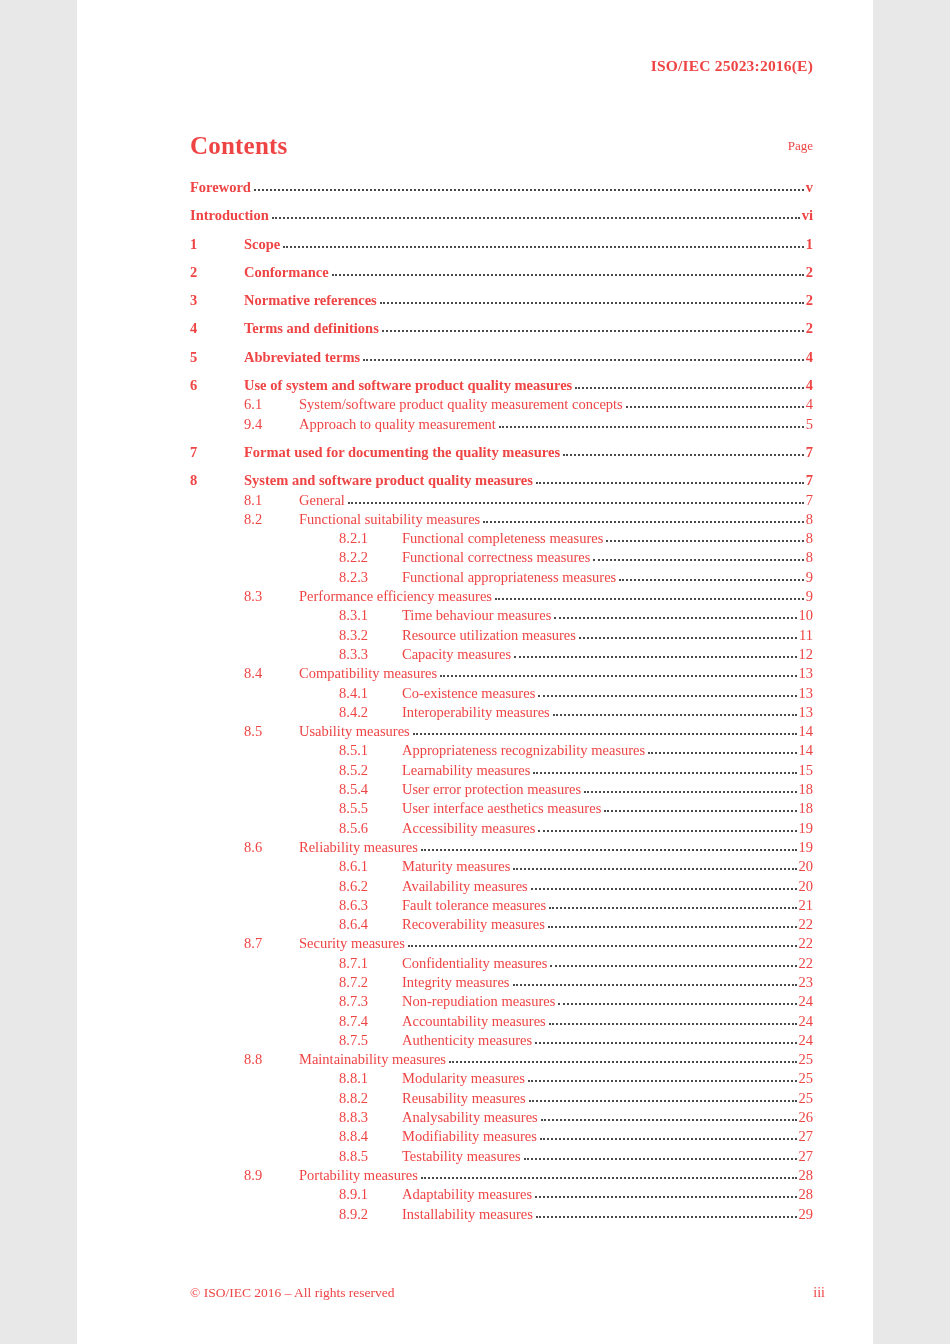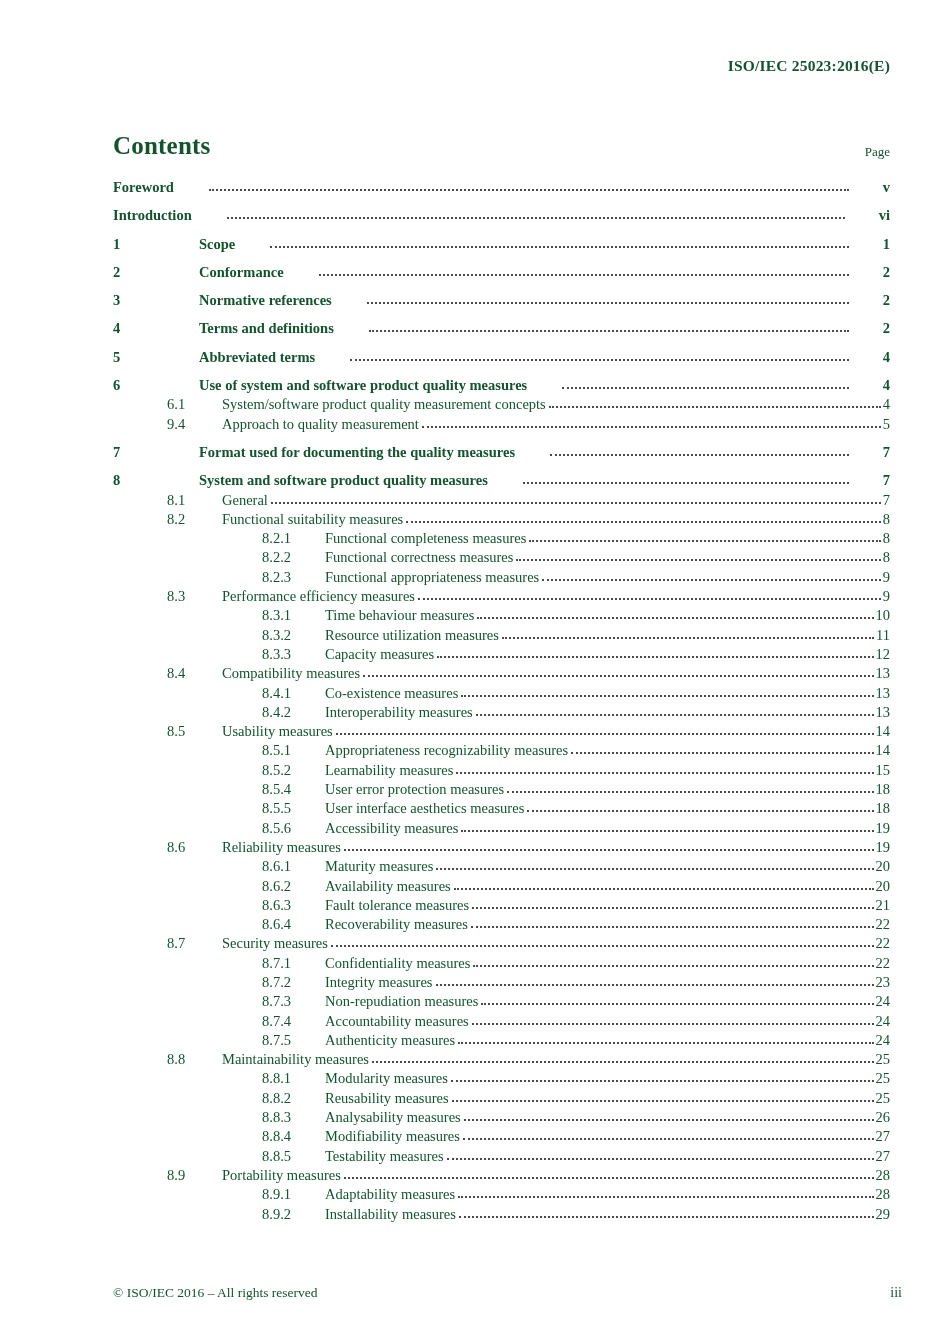--- a/index.html
+++ b/index.html
@@ -1,44 +1,44 @@
 <!DOCTYPE html>
 <html><head>
 <meta charset="utf-8">
 <style>
   * { margin: 0; padding: 0; box-sizing: border-box; }
   html, body { background: #e8e8e8; }
   .page {
     position: relative;
-    width: 950px;
+    width: 796px;
     height: 1344px;
     background: #ffffff;
     margin: 0 auto;
     font-family: "Liberation Serif", "DejaVu Serif", serif;
-    color: #14532d;
+    color: #ef4444;
     overflow: hidden;
   }
   .doc-ref {
     position: absolute;
     top: 57px;
     right: 60px;
     font-weight: bold;
     font-size: 15.5px;
     letter-spacing: 0.2px;
   }
   .content {
     position: absolute;
     left: 113px;
     right: 60px;
     top: 132px;
   }
   .title-row {
     display: flex;
     justify-content: space-between;
-    align-items: flex-end;
+    align-items: center;
     margin-bottom: 18px;
   }
   .contents-title {
     font-size: 25px;
     font-weight: bold;
     letter-spacing: 0.2px;
   }
   .page-label {
     font-size: 13px;
   }
@@ -46,21 +46,20 @@
   .toc-row {
     display: flex;
     align-items: baseline;
     font-size: 14.5px;
     line-height: 19.3px;
     cursor: default;
   }
   .toc-row.bold {
     font-weight: bold;
     margin-top: 9px;
-    gap: 32px;
   }
   .toc-num { flex-shrink: 0; }
   .lvl0 .toc-num { width: 54px; }
   .lvl1 { padding-left: 54px; }
   .lvl1 .toc-num { width: 55px; }
   .lvl2 { padding-left: 109px; }
   .lvl2 .toc-num { width: 63px; margin-left: 40px; }
   .toc-label { white-space: nowrap; flex-shrink: 0; }
   .toc-dots {
     flex: 1;

